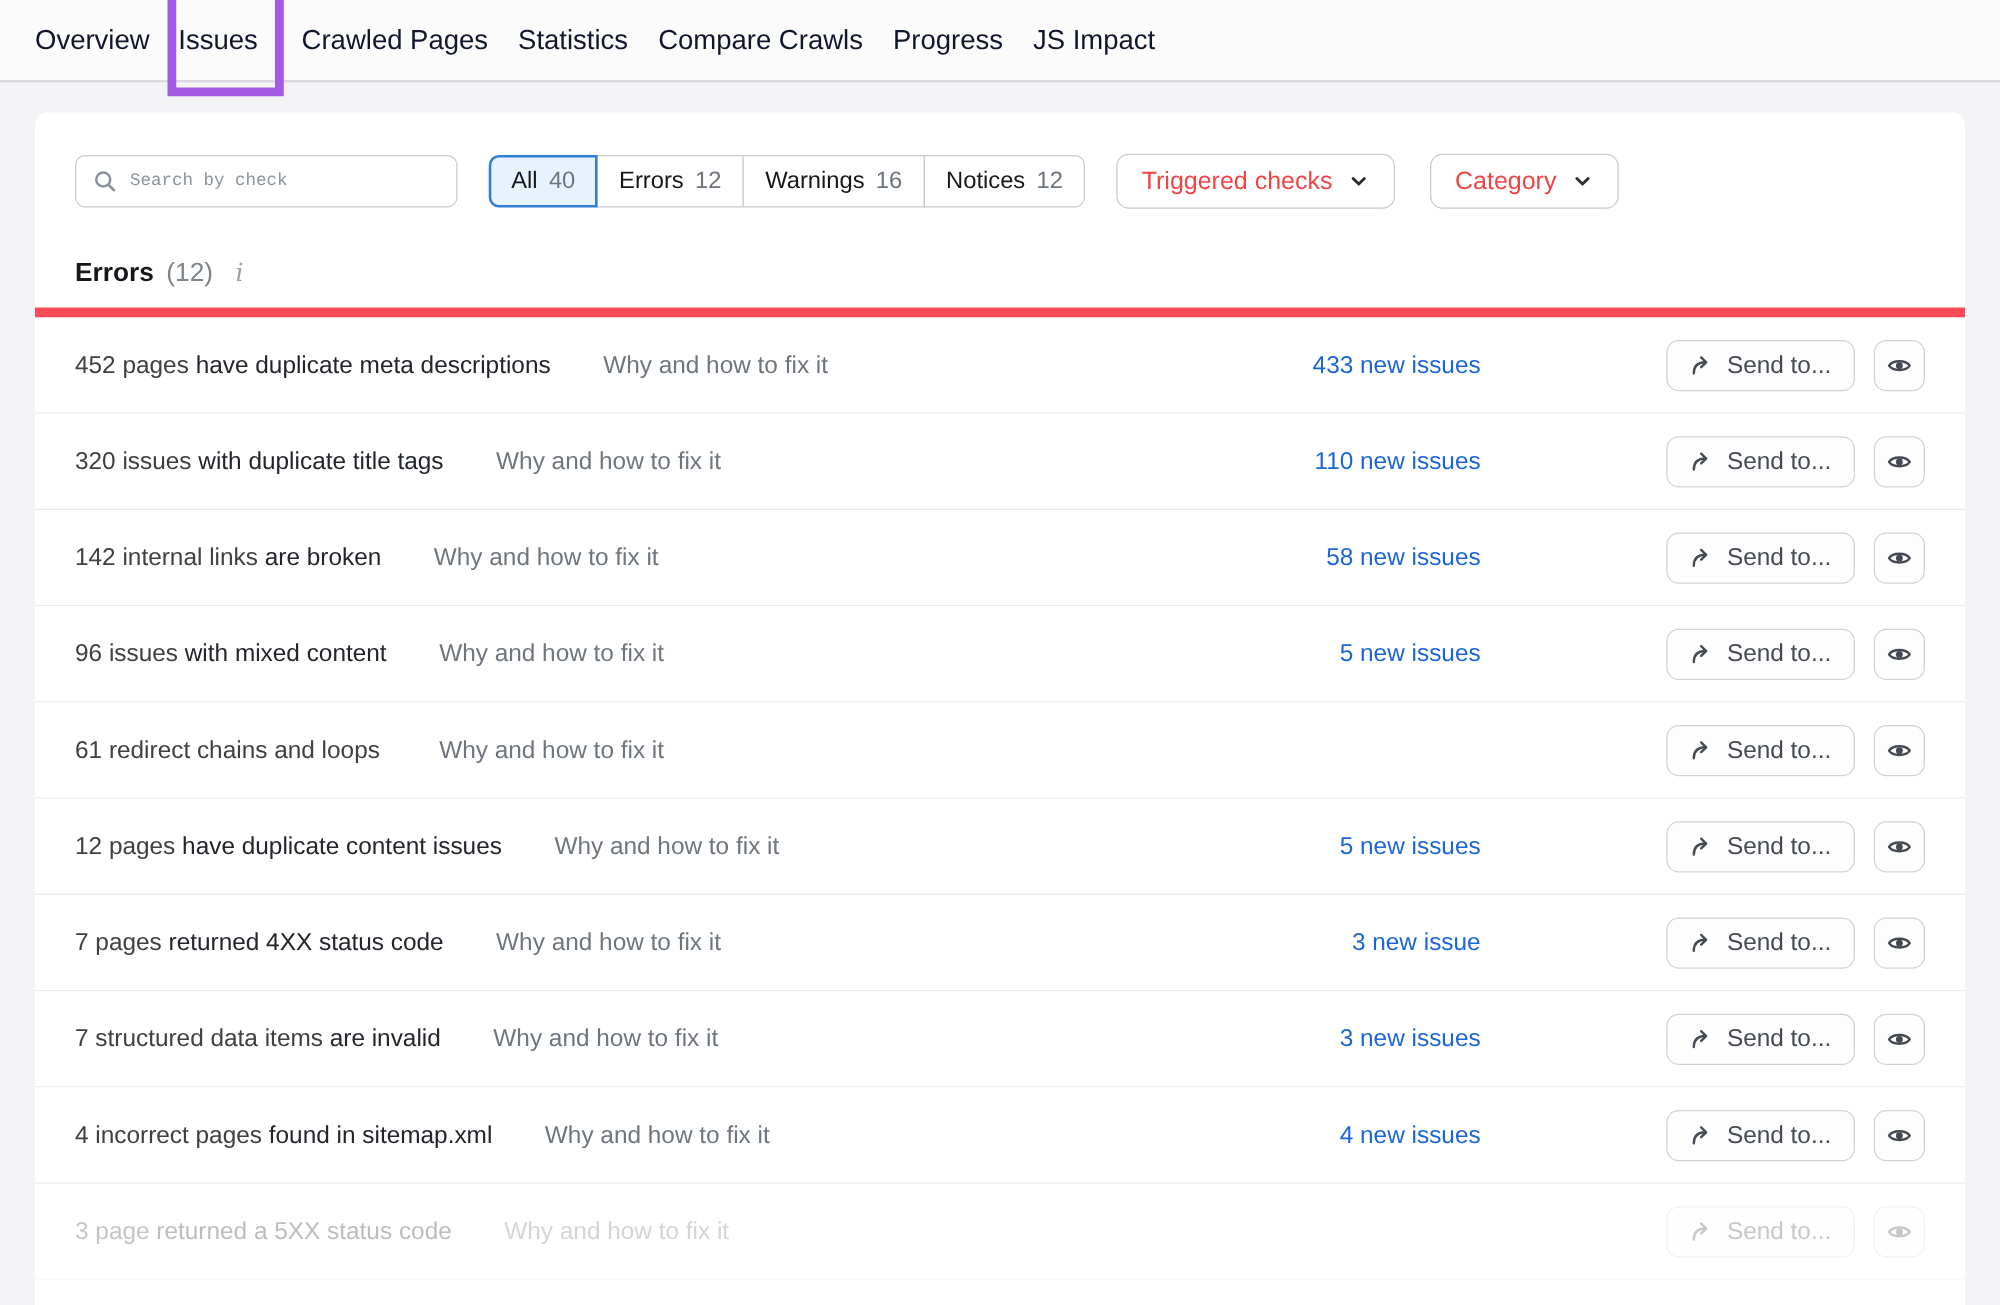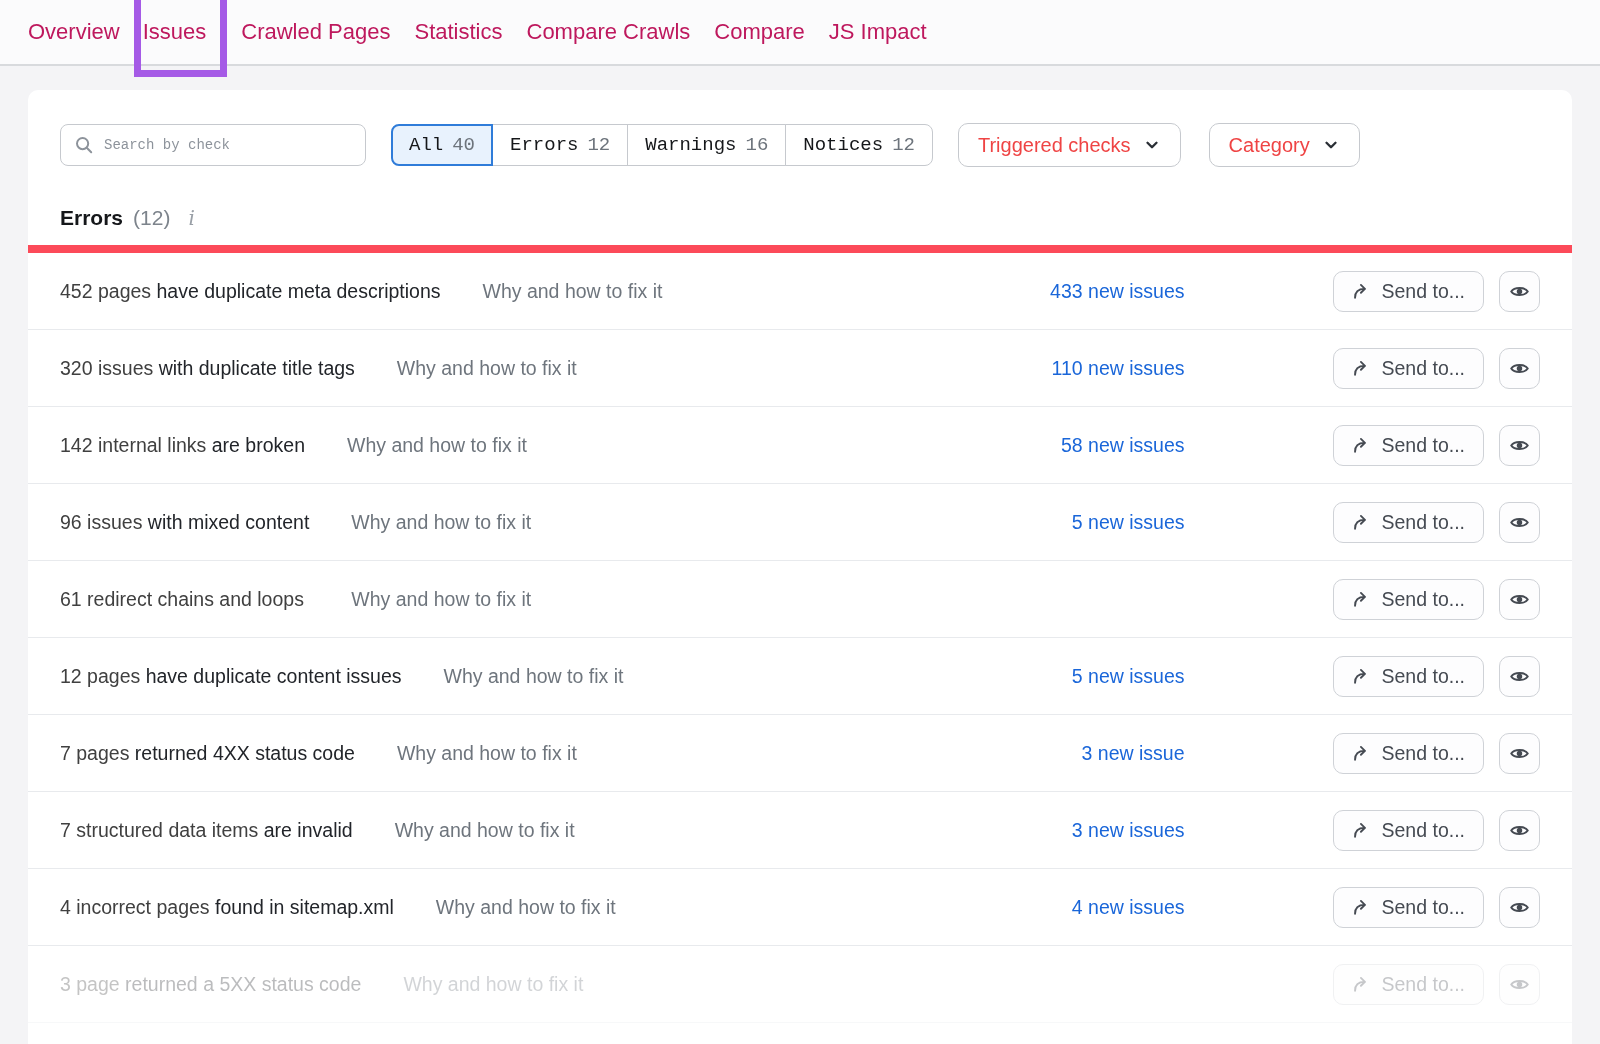--- a/index.html
+++ b/index.html
@@ -2,41 +2,41 @@
 <html><head>
 <meta charset="utf-8">
 <style>
   * { margin:0; padding:0; box-sizing:border-box; }
   html,body { width:1600px; height:1044px; overflow:hidden; }
   body { font-family:"Liberation Sans", sans-serif; background:#f4f4f6; color:#1d2025; }
 
   
   .topnav { height:66px; background:#fbfbfc; border-bottom:2px solid #d8dadd;
             display:flex; align-items:center; padding:0 28px; }
-  .nav-item { font-size:22px; font-weight:500; color:#be185d; padding:0 12px; cursor:pointer;
+  .nav-item { font-size:22px; font-weight:500; color:#0f172a; padding:0 12px; cursor:pointer;
               white-space:nowrap; text-decoration:none; }
   .nav-item:first-child { padding-left:0; }
   .purple-box { border:7px solid #a55ae6; padding:25px 2px; margin:0 2px; display:flex; align-items:center; }
 
   
   .card { position:absolute; left:28px; right:28px; top:90px; bottom:-40px;
           background:#ffffff; border-radius:10px; padding-top:34px; overflow:hidden; }
 
   
   .filter-row { display:flex; align-items:center; padding:0 32px; gap:25px; height:42px; }
   .search-box { width:306px; height:42px; border:1px solid #c6c9ce; border-radius:8px;
                 display:flex; align-items:center; padding:0 13px; gap:10px; background:#fff; }
   .search-box input { border:none; outline:none; font-size:14px; width:100%;
                       font-family:Liberation Mono, monospace; color:#ef4444; background:transparent; }
   .search-box input::placeholder { color:#8d939b; }
 
   .segments { display:flex; }
   .segment { height:42px; display:flex; align-items:center; padding:0 17px; gap:9px;
              border:1px solid #c6c9ce; background:#fff; font-size:19px; color:#15171a;
-             margin-left:-1px; cursor:pointer; font-family:Liberation Mono, monospace; }
+             margin-left:-1px; cursor:pointer; font-family:Liberation Sans, sans-serif; }
   .segment:first-child { margin-left:0; }
   .segment:last-child { border-radius:0 8px 8px 0; }
   .segment.selected { background:#e8f2fd; border:2px solid #2f7cd9; border-radius:8px 0 0 8px;
                       position:relative; z-index:2; padding:0 16px; }
   .seg-count { color:#6d747c; }
 
   .dropdown { height:44px; border:1px solid #c6c9ce; border-radius:10px; background:#fff;
               display:flex; align-items:center; gap:12px; padding:0 19px; font-size:20px;
               color:#ef4444; cursor:pointer; font-family:inherit; }
   .dropdown:last-of-type { margin-left:3px; }
@@ -73,21 +73,21 @@
 <body>
 
 <nav class="topnav" id="topnav">
     <a class="nav-item">Overview</a>
     <div class="purple-box">
       <a class="nav-item">Issues</a>
     </div>
     <a class="nav-item">Crawled Pages</a>
     <a class="nav-item">Statistics</a>
     <a class="nav-item">Compare Crawls</a>
-    <a class="nav-item">Compare</a>
+    <a class="nav-item">Progress</a>
     <a class="nav-item">JS Impact</a>
   </nav>
 
 <div class="card">
 
   <div class="filter-row">
     <label class="search-box">
       <span style="display:flex;">
         <svg width="20" height="20" viewBox="0 0 20 20">
             <circle cx="8.6" cy="8.6" r="5.6" fill="none" stroke="#8d939b" stroke-width="2"></circle>

